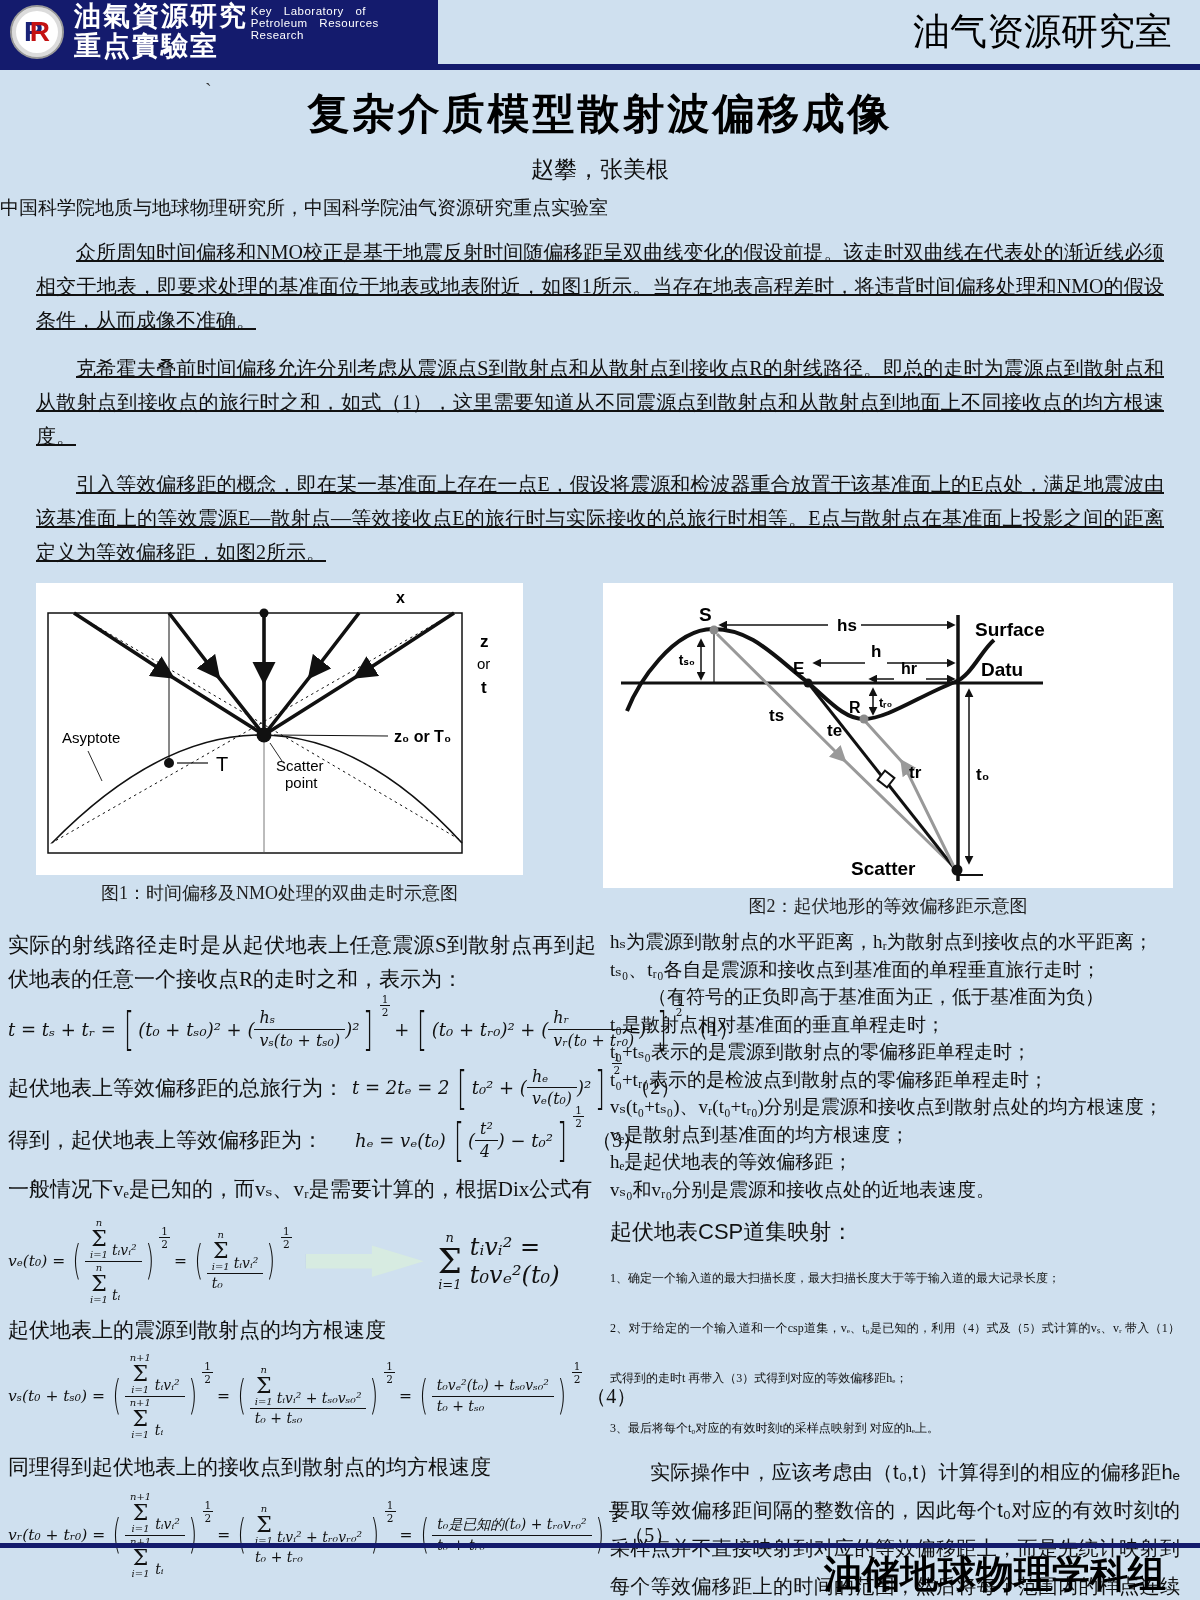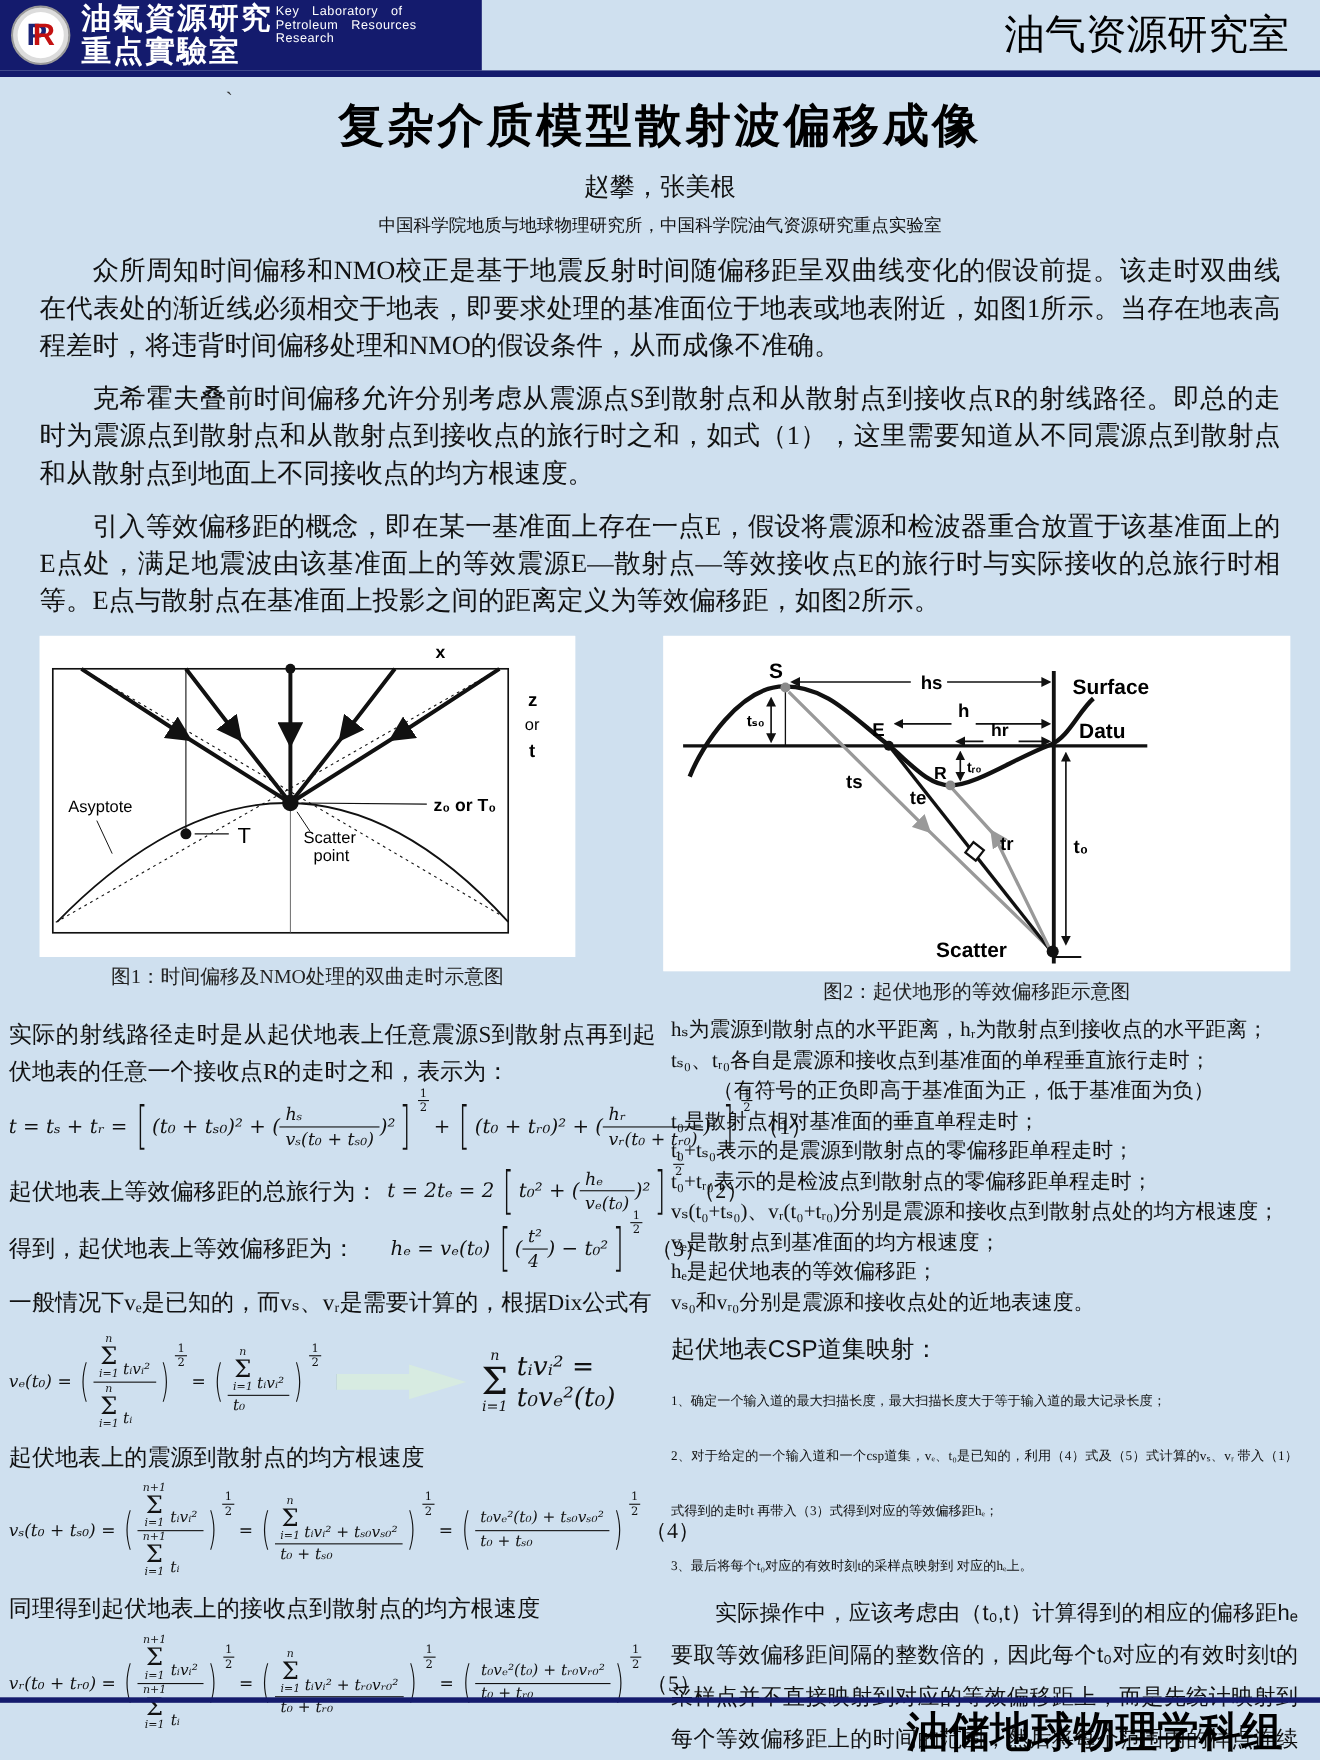--- a/index.html
+++ b/index.html
@@ -16,23 +16,23 @@
   .brandcn{color:#fff;font-weight:bold;font-size:27px;letter-spacing:2px;line-height:1.1;font-family:"Liberation Serif",serif;}
   .branden{color:#fff;font-size:11.5px;letter-spacing:.5px;word-spacing:8px;font-family:"Liberation Sans",sans-serif;margin-top:3px;}
   .dept{flex:1;display:flex;align-items:center;justify-content:flex-end;padding-right:28px;
         font-family:"Liberation Sans","DejaVu Sans",sans-serif;font-size:37px;color:#000;}
   .hdr-rule{height:6px;background:#141b6d;}
   .tick{position:absolute;left:205px;top:80px;font-size:20px;color:#333;}
   
   .title{margin:16px 0 0;text-align:center;font-family:"Liberation Sans","DejaVu Sans",sans-serif;
          font-weight:bold;font-size:42px;letter-spacing:3px;color:#000;}
   .authors{margin-top:12px;text-align:center;font-size:23px;}
-  .affil{margin-top:10px;text-align:center;font-size:16px;}
-  
-  .intro{margin:14px 36px 0;font-size:24px;line-height:34px;text-align:justify;}
+  .affil{margin-top:10px;font-size:19px;}
+  
+  .intro{margin:14px 36px 0;font-size:20px;line-height:34px;text-align:justify;text-decoration:underline;}
   .intro p{margin:0 0 14px;text-indent:2em;}
   
   .figs{display:flex;margin:2px 0 0 36px;gap:80px;align-items:flex-start;}
   .figblock{display:flex;flex-direction:column;align-items:center;}
   .figbox{background:#fff;}
   .figcap{margin-top:6px;font-size:18px;color:#222;}
   
   .cols{display:flex;margin-top:10px;align-items:flex-start;}
   .colL{width:596px;padding-left:8px;box-sizing:border-box;}
   .colR{flex:1;padding:0 20px 0 14px;box-sizing:border-box;}
@@ -469,21 +469,21 @@
               <span class="fden">t₀ + tᵣ₀</span>
             </span>
           </span>
         <span class="expfrac">
             <span class="etop">1</span>
             <span>2</span>
           </span>
         <span>=</span>
         <span class="par">
             <span class="frac">
-              <span class="fnum">t₀vₑ²(t₀) + tᵣ₀vᵣ₀²</span>
+              <span class="fnum">t₀是已知的(t₀) + tᵣ₀vᵣ₀²</span>
               <span class="fden">t₀ + tᵣ₀</span>
             </span>
           </span>
         <span class="expfrac">
             <span class="etop">1</span>
             <span>2</span>
           </span>
         <span class="eqnum">（5）</span>
       </div>
     </div>

